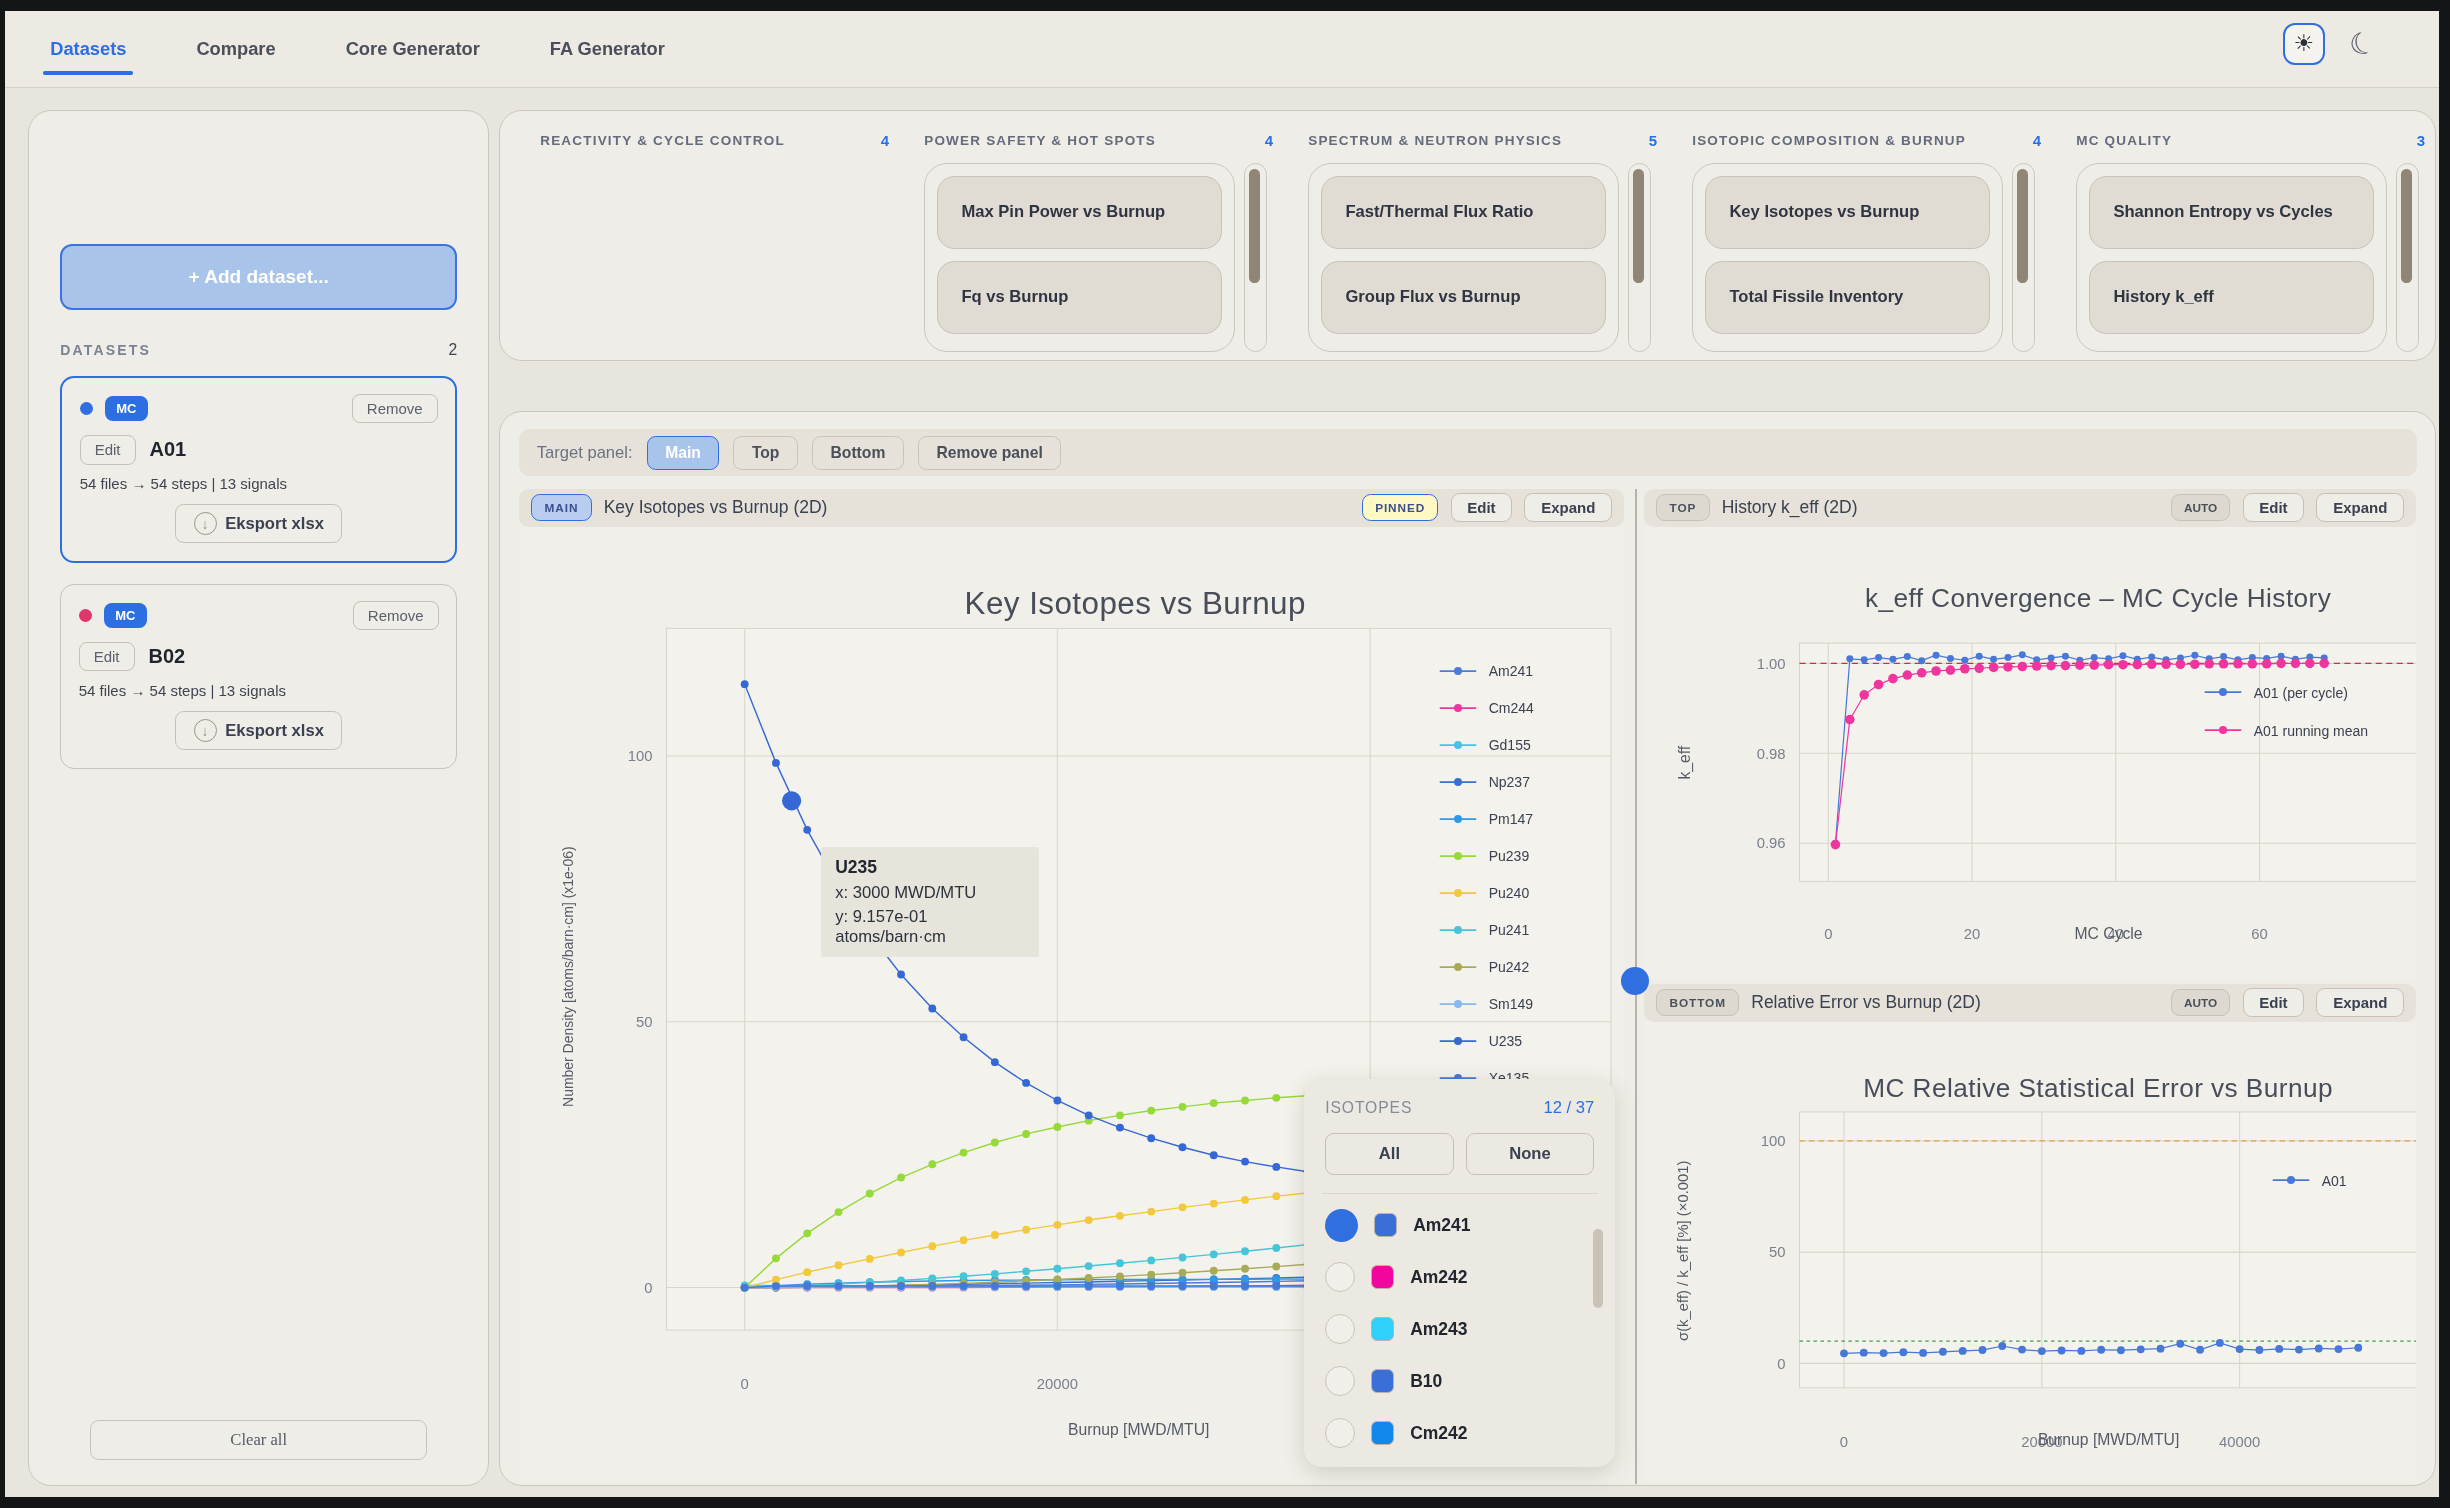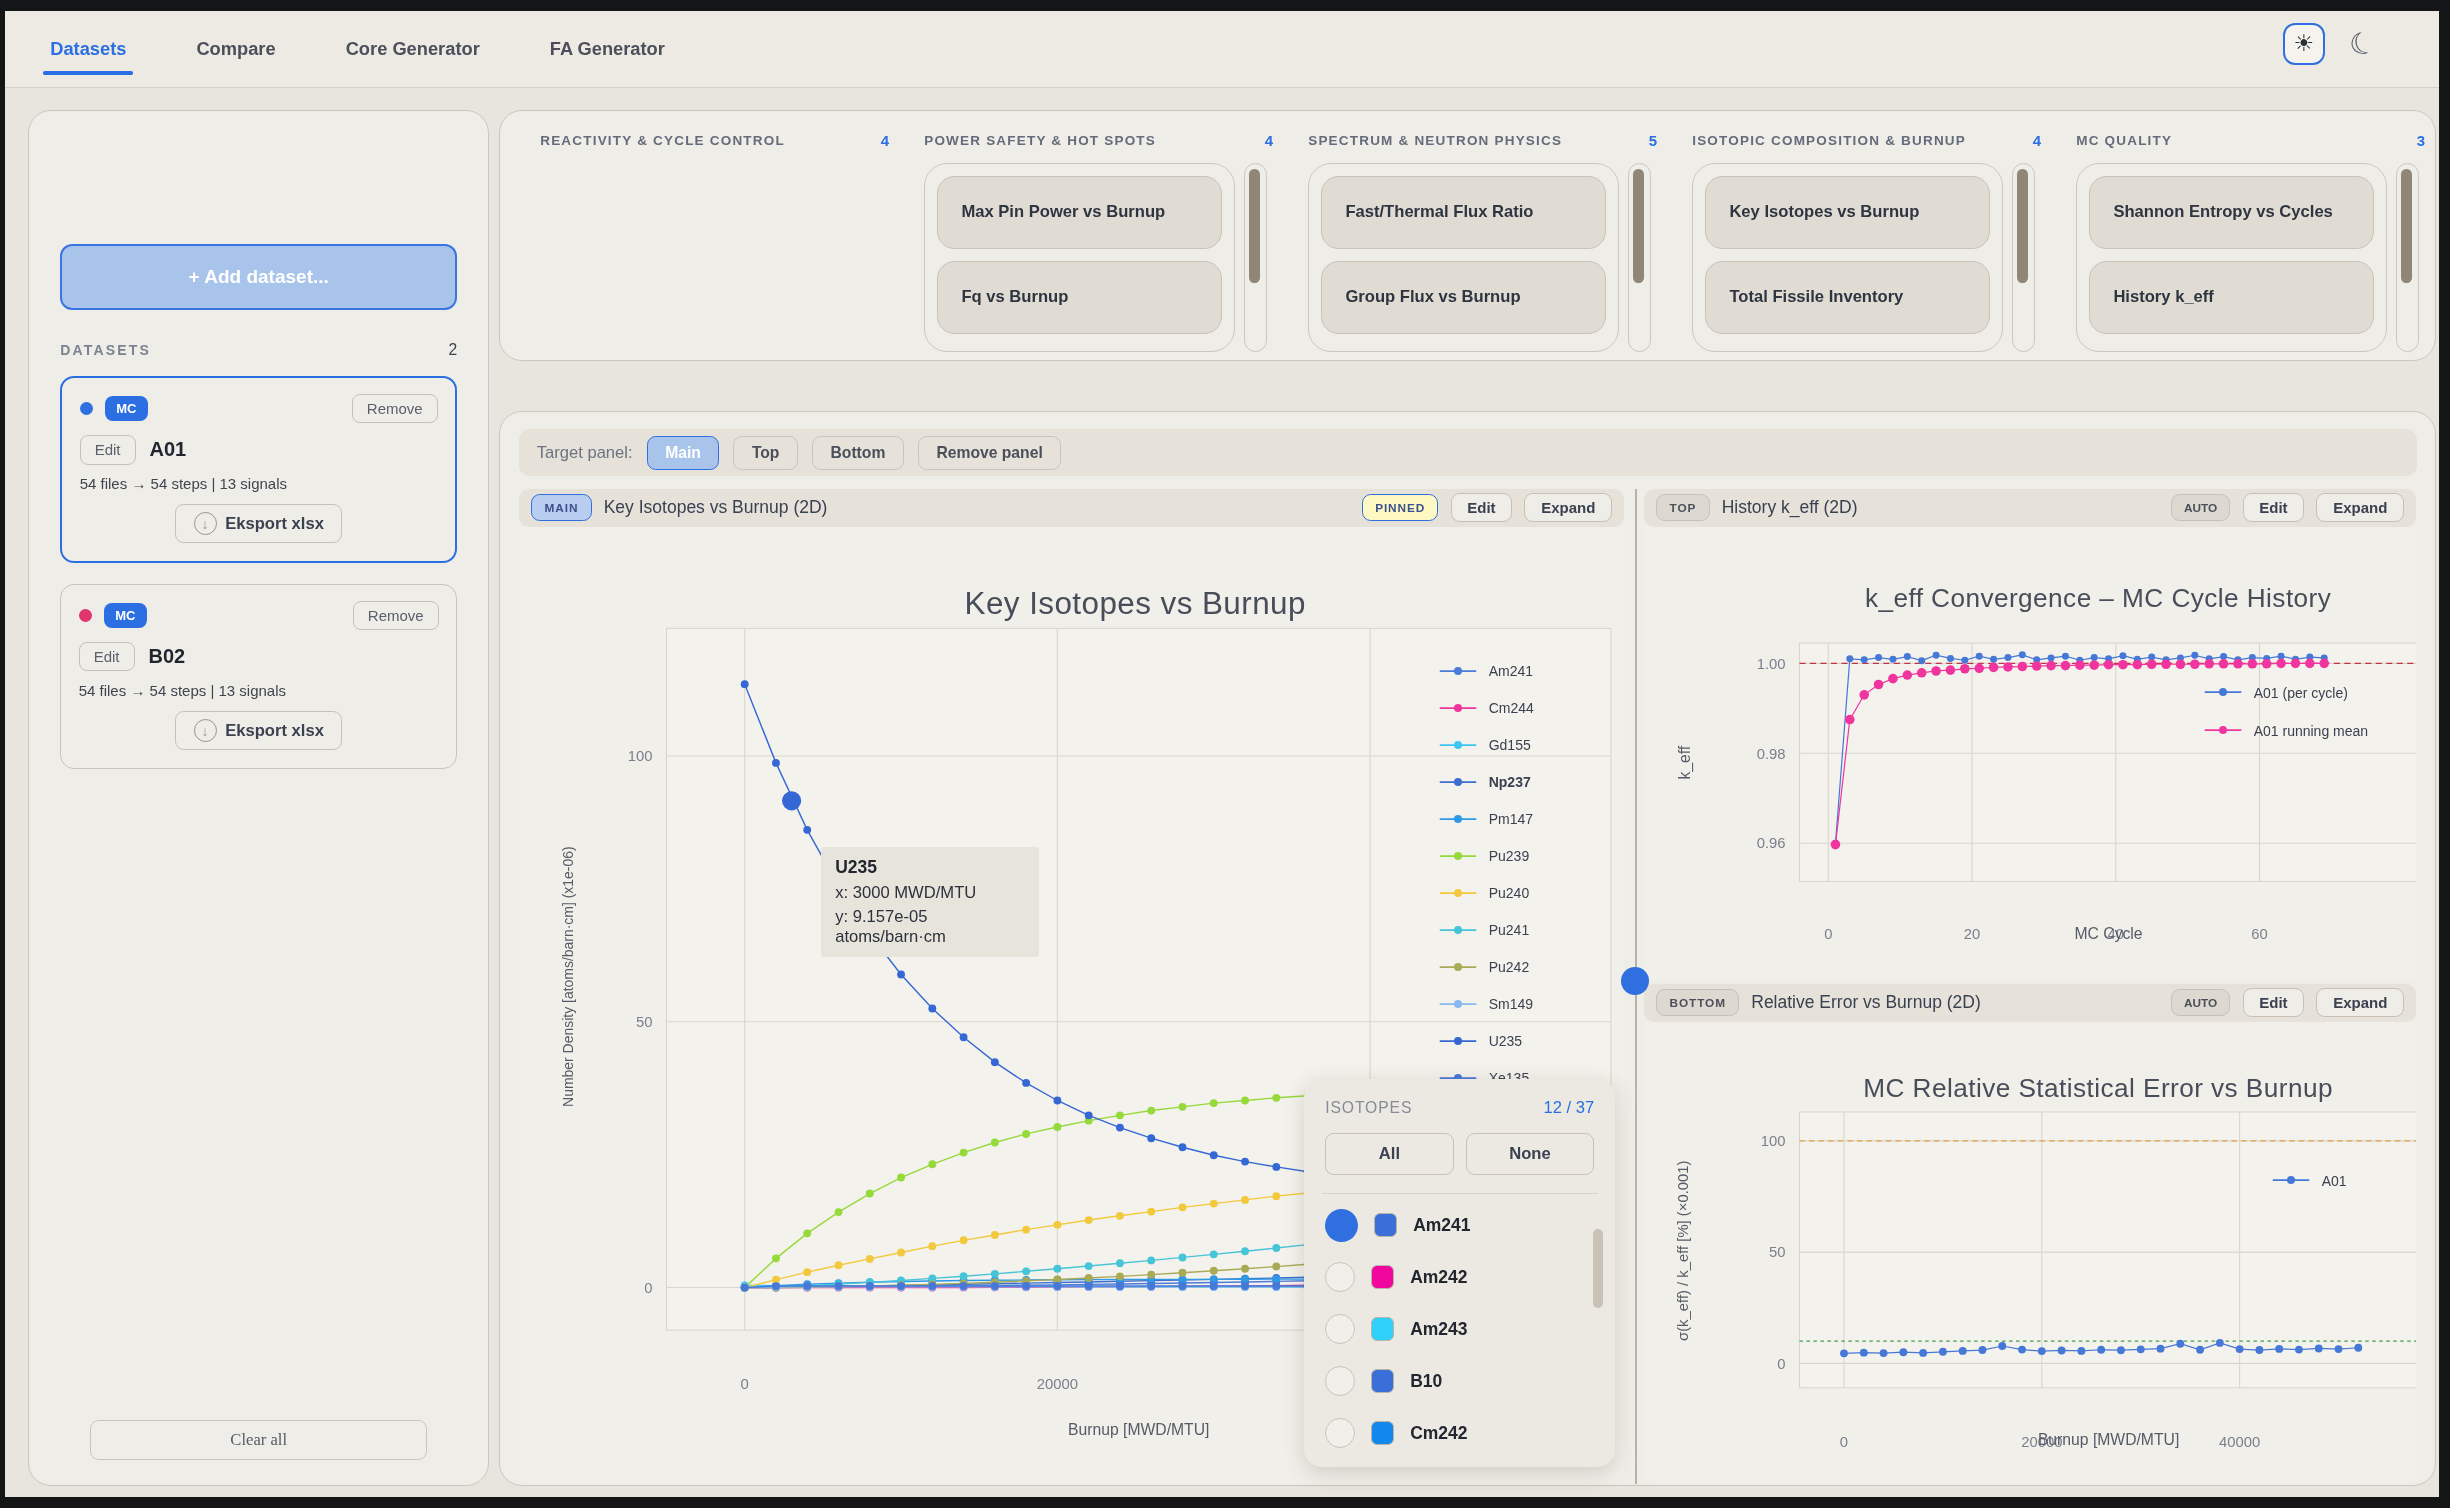--- a/index.html
+++ b/index.html
@@ -654,21 +654,21 @@
             </svg>
             <span style="font-size:14px">Cm244</span>
           </div>
           <div class="legend-entry" style="height: 37px;">
             <svg width="40" height="12.2" viewBox="0 0 46 14">
               <line x1="2" y1="7" x2="44" y2="7" stroke="#3fc6f0" stroke-width="2.2"></line>
               <circle cx="23" cy="7" r="4.6" fill="#3fc6f0"></circle>
             </svg>
             <span style="font-size:14px">Gd155</span>
           </div>
-          <div class="legend-entry" style="height: 37px; font-weight: bold;">
+          <div class="legend-entry" style="height: 37px;">
             <svg width="40" height="12.2" viewBox="0 0 46 14">
               <line x1="2" y1="7" x2="44" y2="7" stroke="#3d6fd0" stroke-width="2.2"></line>
               <circle cx="23" cy="7" r="4.6" fill="#3d6fd0"></circle>
             </svg>
             <span style="font-size:14px">Np237</span>
           </div>
           <div class="legend-entry" style="height: 37px;">
             <svg width="40" height="12.2" viewBox="0 0 46 14">
               <line x1="2" y1="7" x2="44" y2="7" stroke="#2f99e6" stroke-width="2.2"></line>
               <circle cx="23" cy="7" r="4.6" fill="#2f99e6"></circle>
@@ -918,21 +918,21 @@
               <circle cx="23" cy="7" r="4.6" fill="#4678d8"></circle>
             </svg>
             <span style="font-size:14px">A01</span>
           </div>
         </div></div>
   </div>
 
   <div class="tooltip" style="left:816px; top:836px;">
     <div class="tt-title">U235</div>
     <div class="tt-line">x: 3000 MWD/MTU</div>
-    <div class="tt-line">y: 9.157e-05 atoms/barn·cm</div>
+    <div class="tt-line">y: 9.157e-01 atoms/barn·cm</div>
   </div>
 
   <div class="popup" style="left:1299px; top:1068px;">
     <div class="popup-head">
       <span class="popup-title">ISOTOPES</span>
       <span class="popup-count">12 / 37</span>
     </div>
     <div class="popup-btns">
       <button>All</button>
       <button>None</button>

